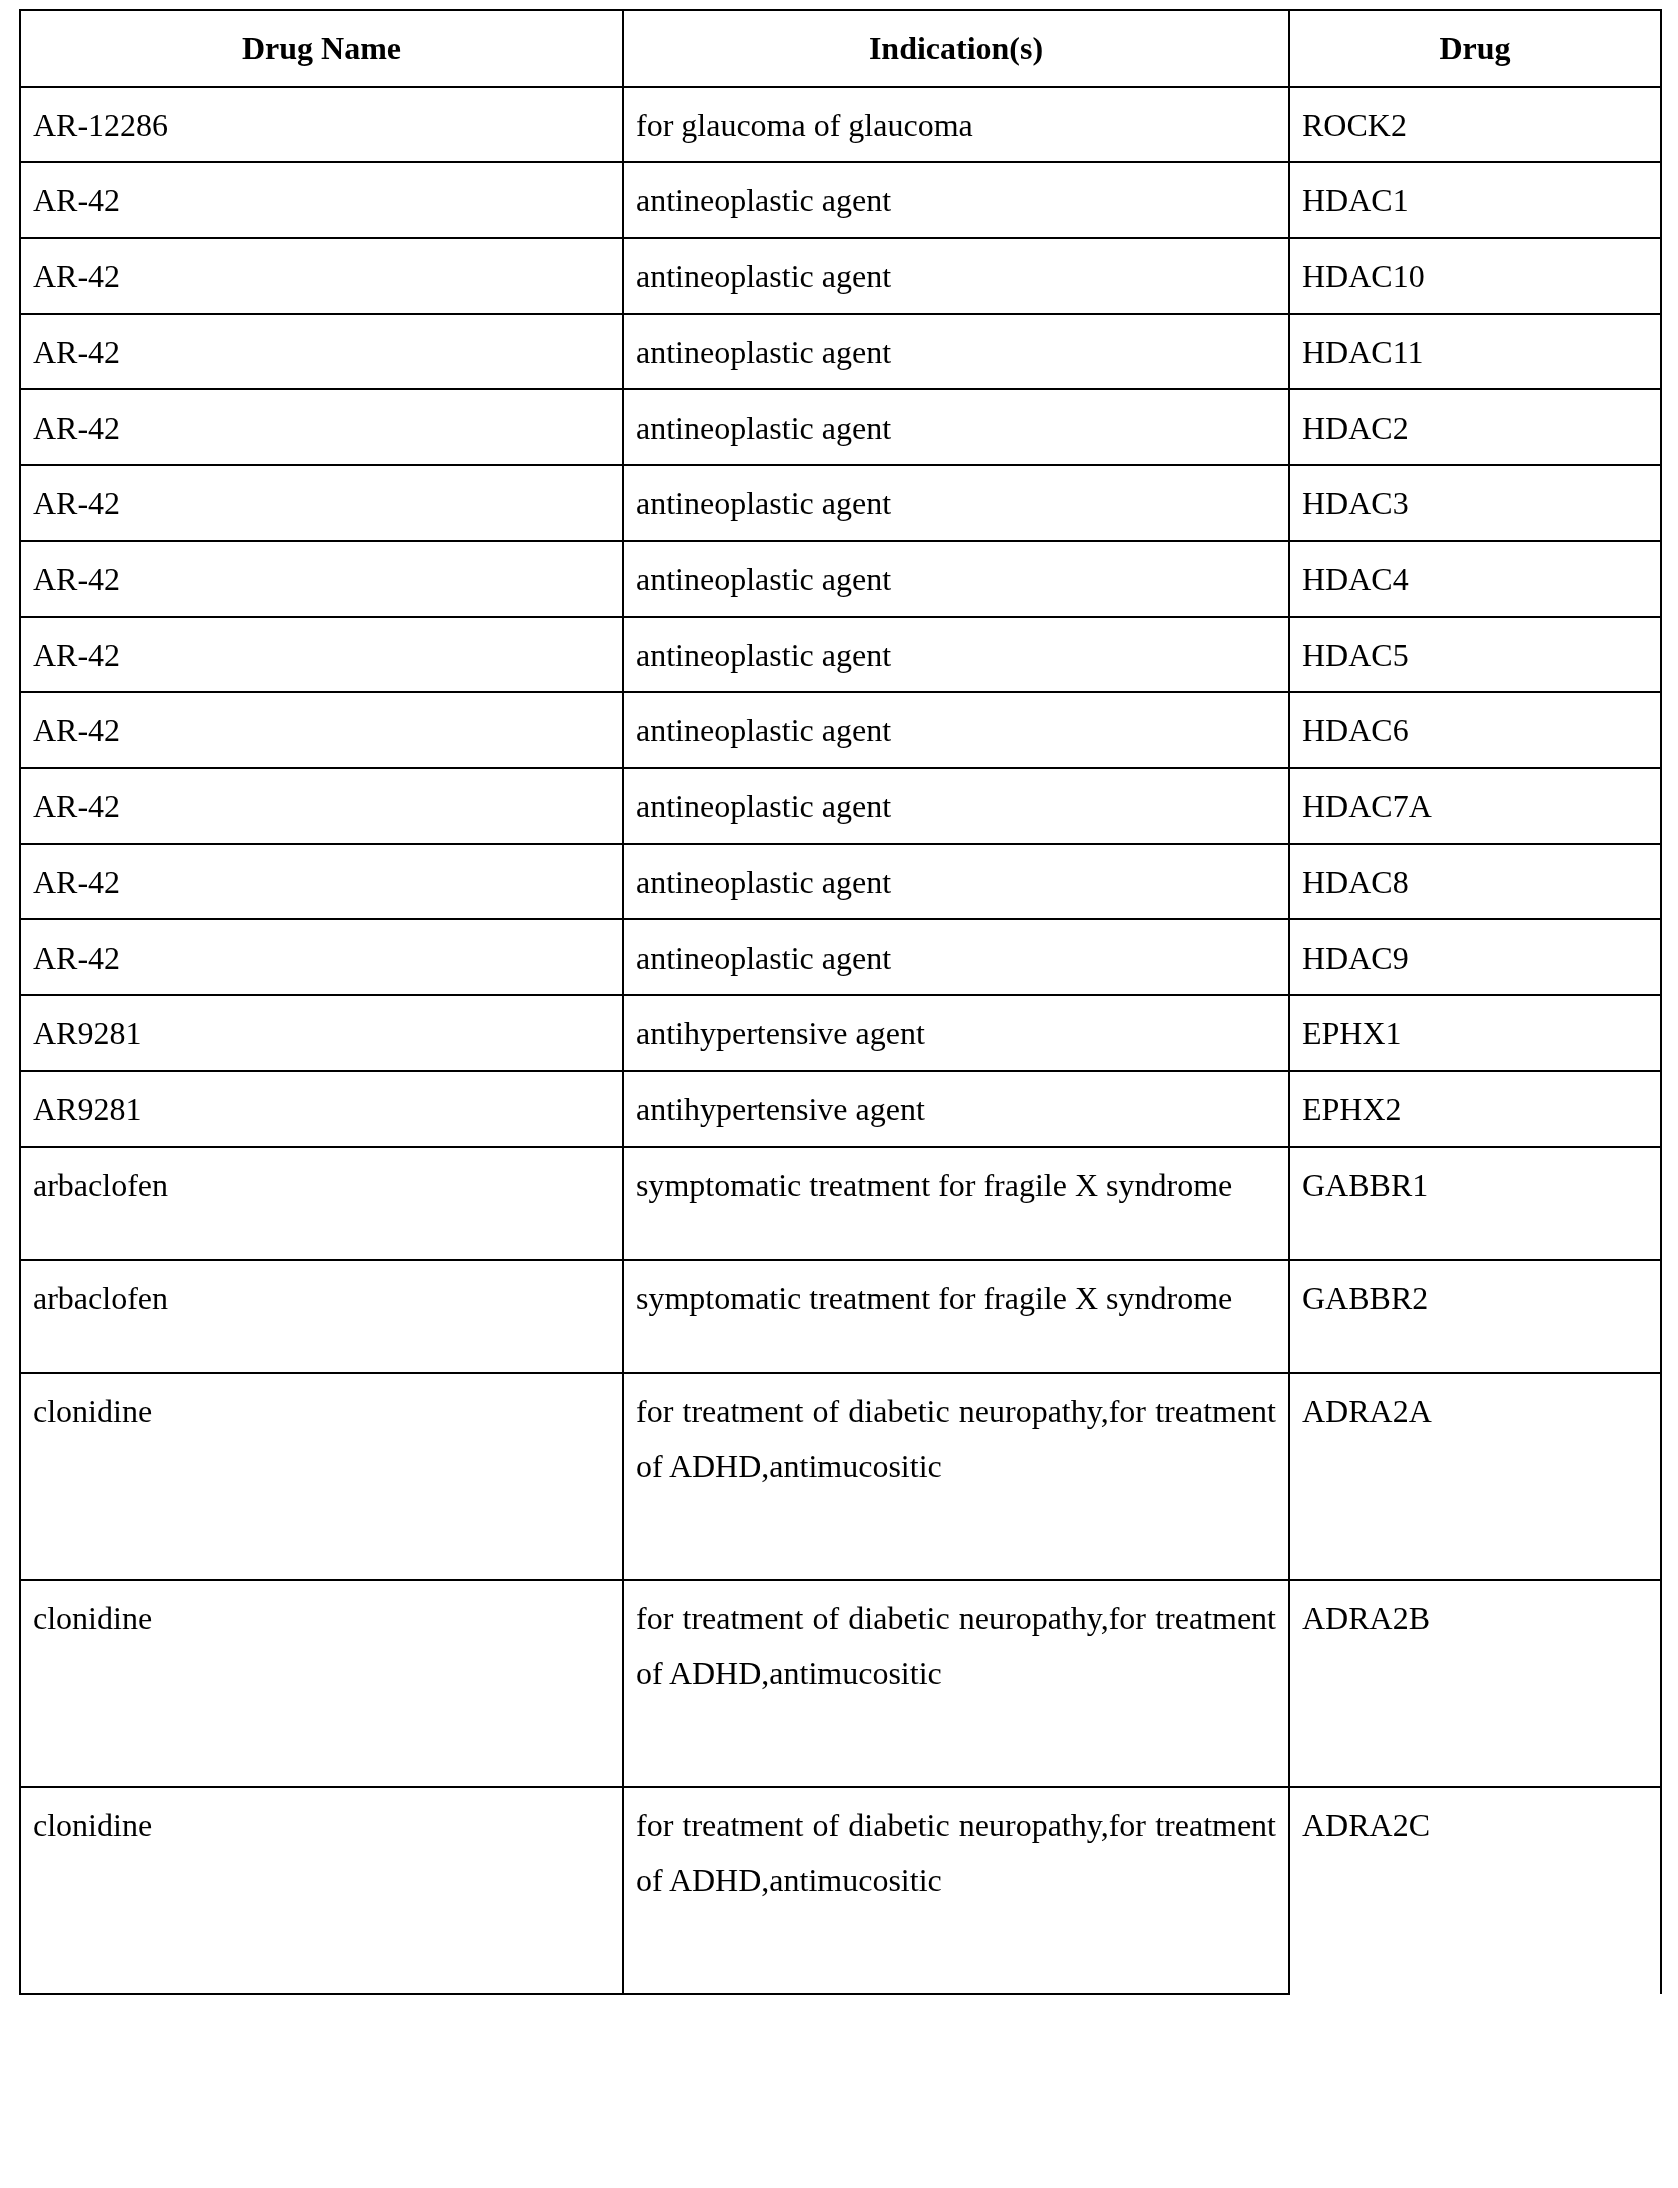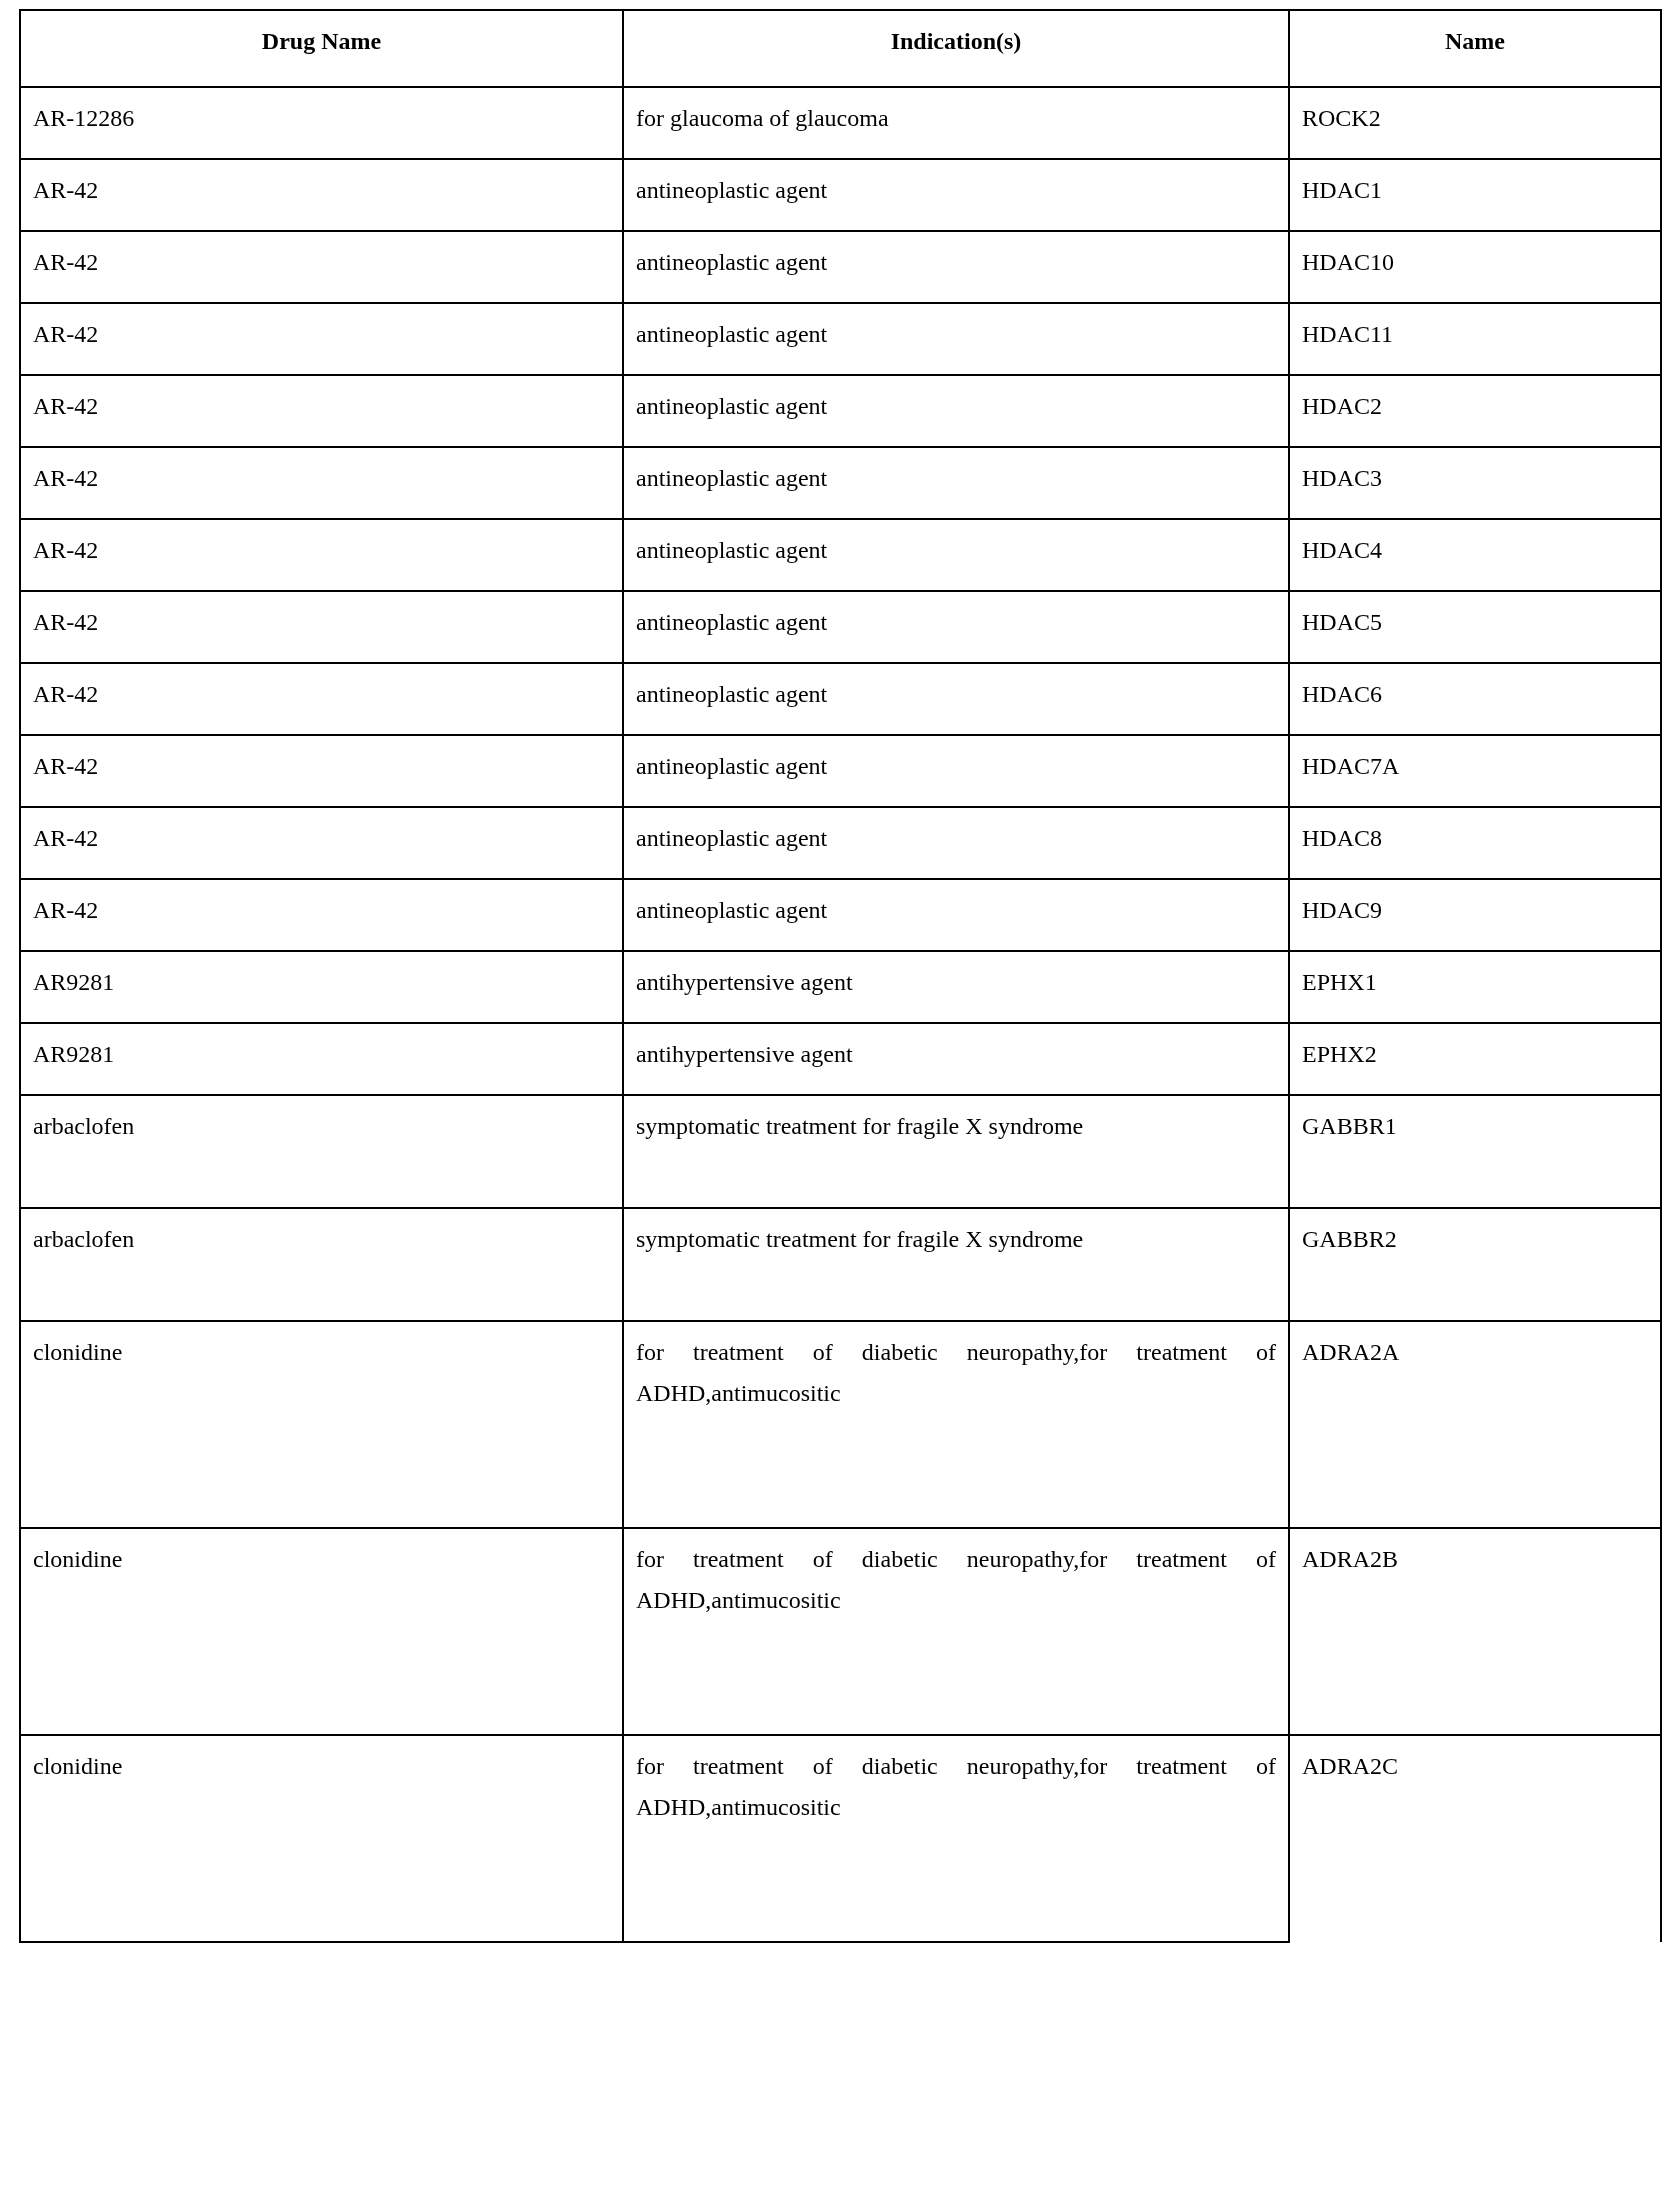--- a/index.html
+++ b/index.html
@@ -20,21 +20,21 @@
     width: 1679px;
     height: 2188px;
     box-sizing: border-box;
     padding: 8.5px 19px 0 19px;
   }
 
   table.drug-table {
     border-collapse: collapse;
     table-layout: fixed;
     width: 1641px;
-    font-size: 24px;
+    font-size: 32px;
   }
 
   table.drug-table col.c-drug  { width: 603px; }
   table.drug-table col.c-ind   { width: 666px; }
   table.drug-table col.c-gene  { width: 372px; }
 
   table.drug-table th,
   table.drug-table td {
     border: 2.6px solid #000000;
     vertical-align: top;
@@ -77,21 +77,21 @@
   <table class="drug-table">
     <colgroup>
       <col class="c-drug">
       <col class="c-ind">
       <col class="c-gene">
     </colgroup>
     <thead>
       <tr>
         <th>Drug Name</th>
         <th>Indication(s)</th>
-        <th>Name</th>
+        <th>Drug</th>
       </tr>
     </thead>
     <tbody>
 
       <tr class="r-1">
         <td>AR-12286</td>
         <td>for glaucoma of  glaucoma</td>
         <td>ROCK2</td>
       </tr>
 

